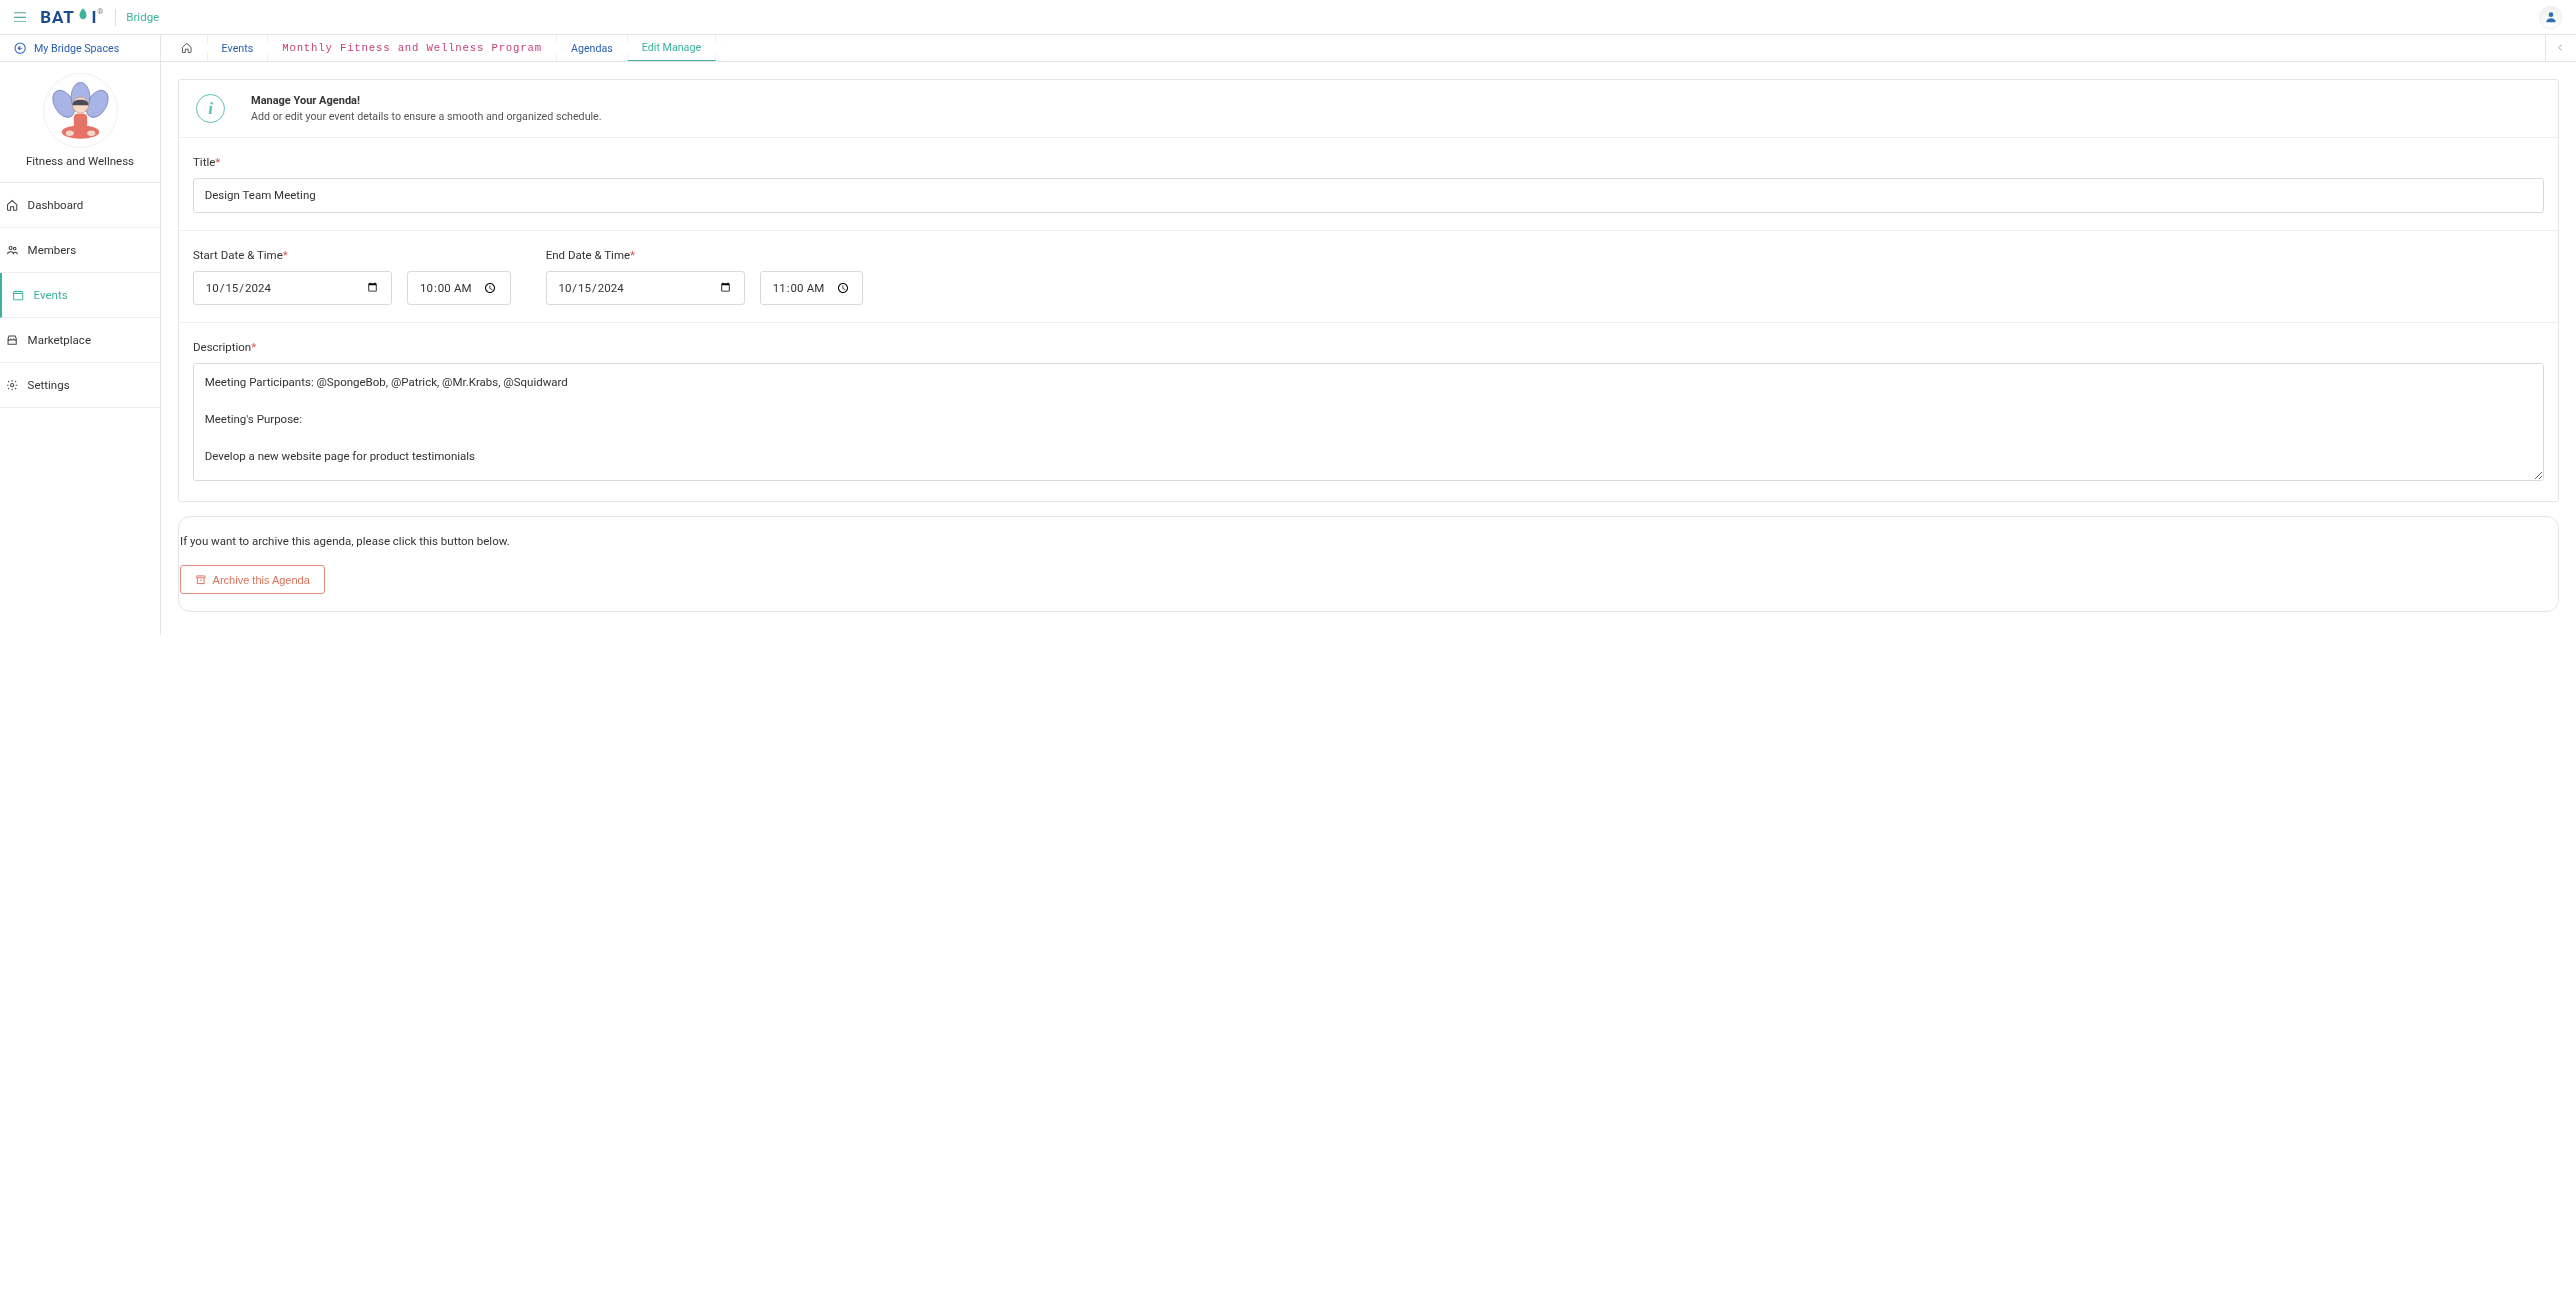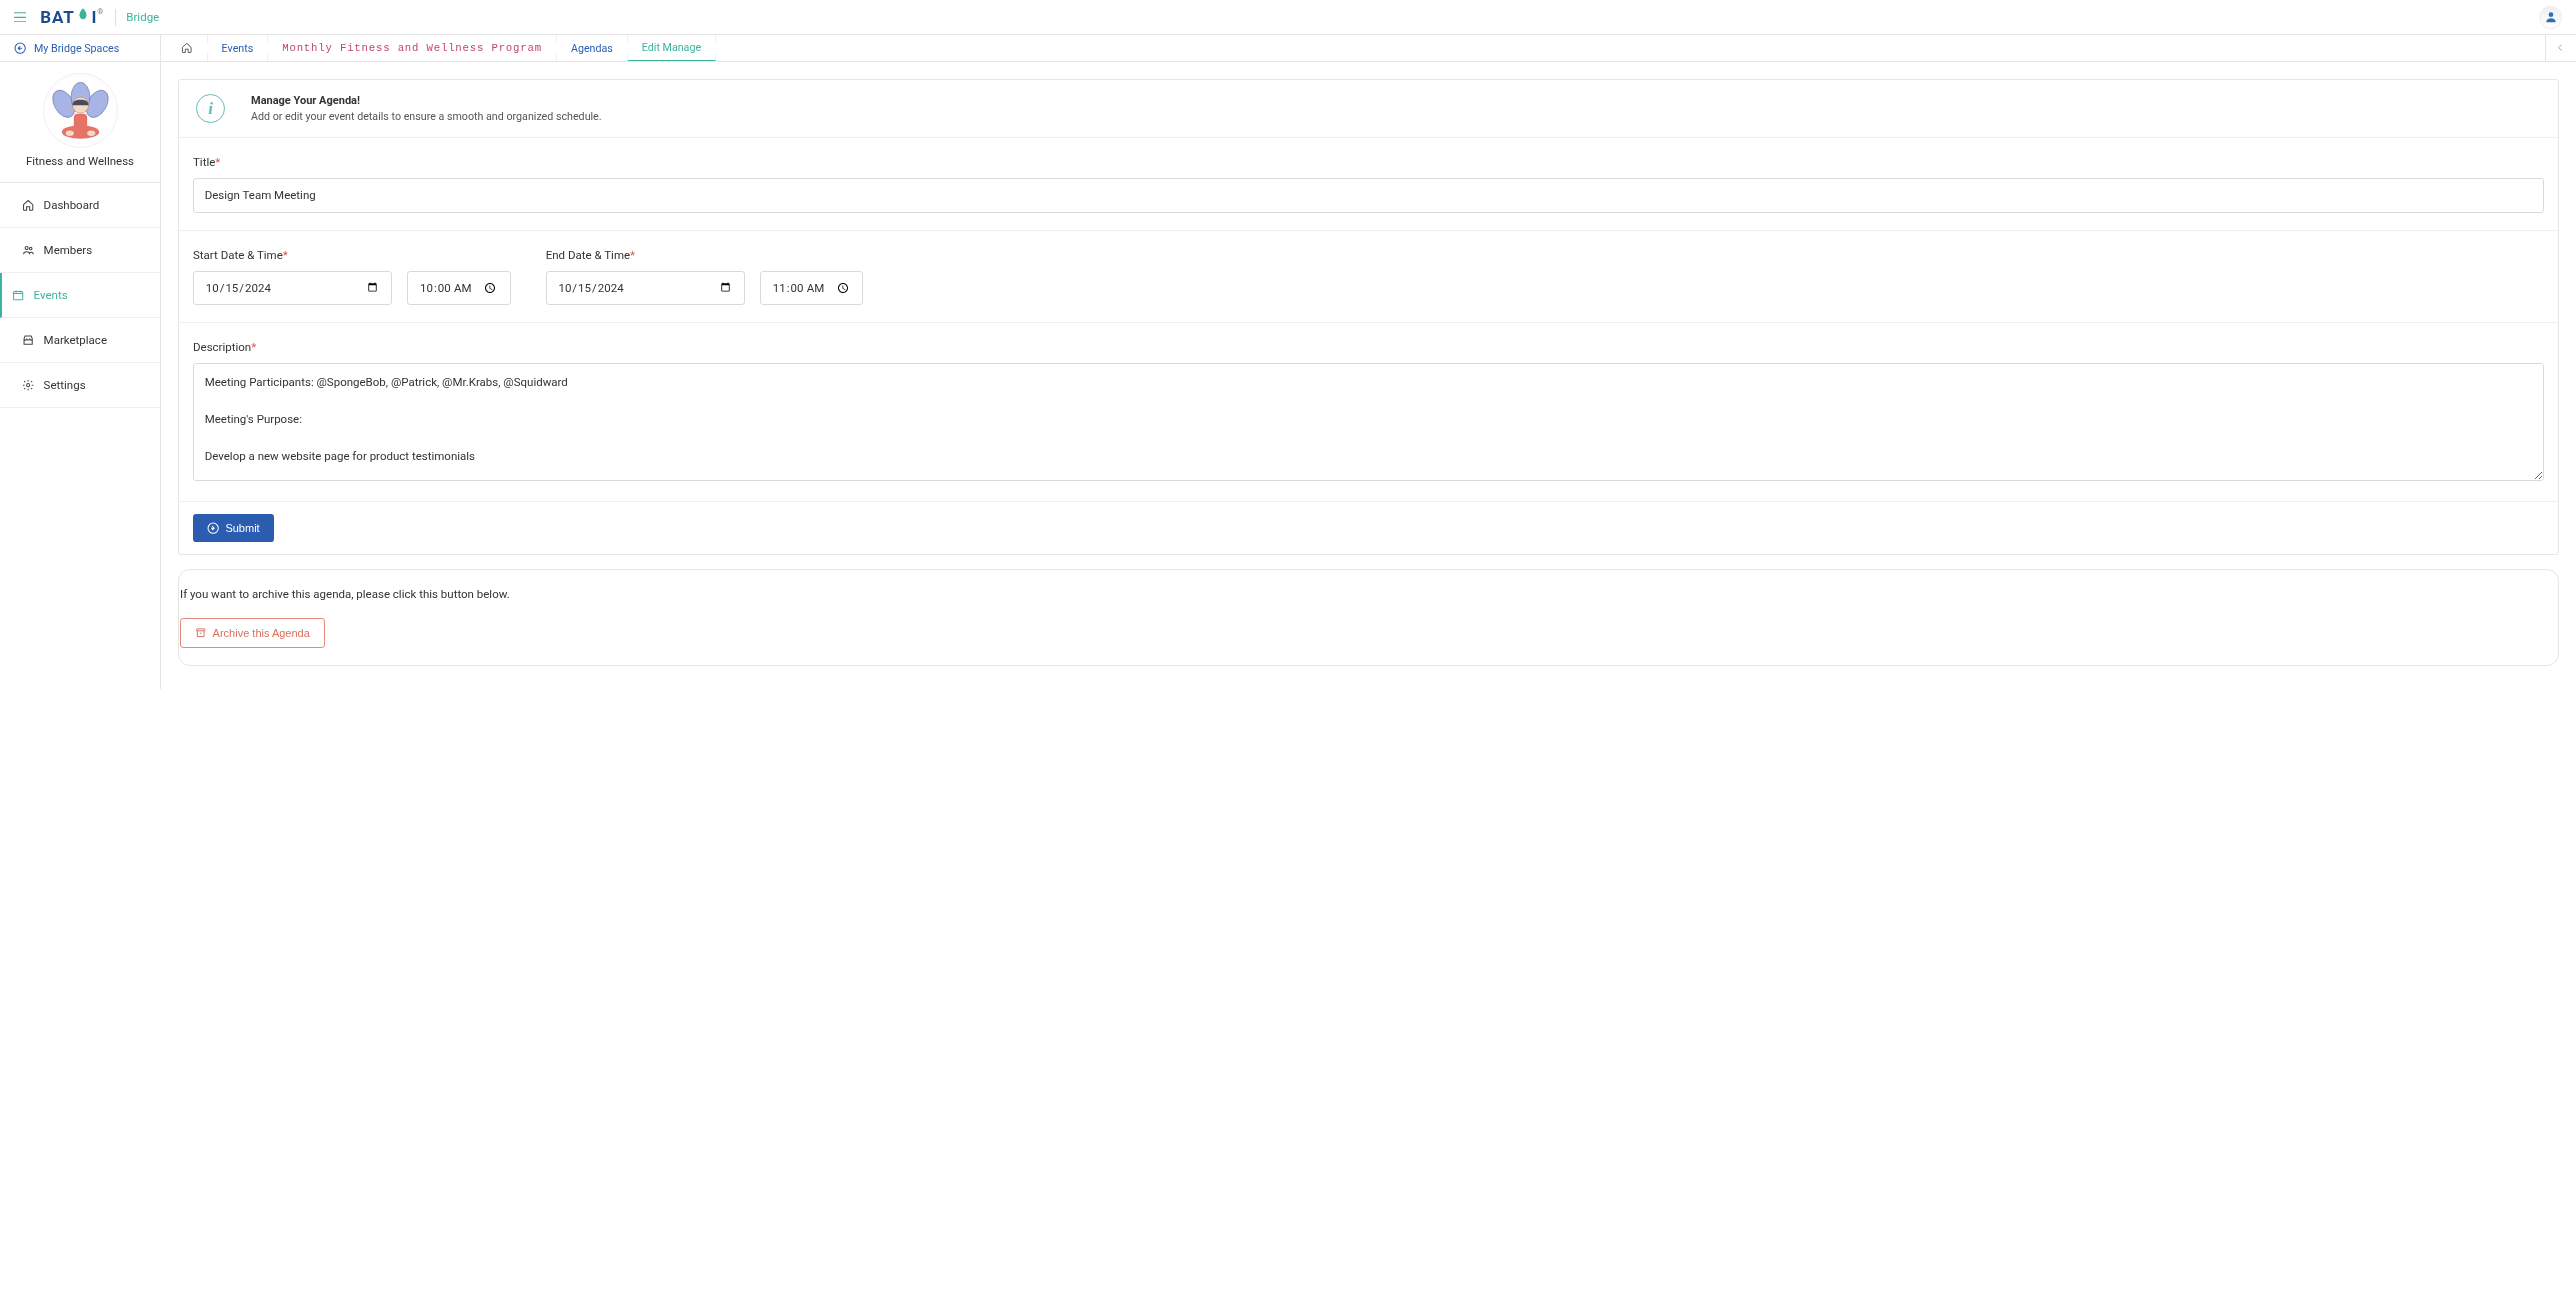--- a/index.html
+++ b/index.html
@@ -34,21 +34,21 @@
   .crumb-item.active { color: #3db39e; border-bottom: 1.5px solid #3db39e; }
   .crumb-item.home { color: #555; }
   .crumb-right { width: 31px; display: flex; align-items: center; justify-content: center; border-left: 0.8px solid #e5e5e5; color: #888; cursor: pointer; }
   
   
   .layout { display: flex; }
   .sidebar { width: 161px; border-right: 0.8px solid #e5e5e5; }
   .space-header { display: flex; flex-direction: column; align-items: center; padding: 10.7px 0 14px; border-bottom: 0.8px solid #e5e5e5; }
   .space-avatar { width: 75px; height: 75px; border-radius: 50%; background: #fefefe; border: 0.8px solid #f0f0f0; display:flex;align-items:center;justify-content:center; }
   .space-title { margin-top: 6.1px; font-size: 11.5px; color: #333; }
-  .nav-item { display: flex; align-items: center; height: 45px; padding-left: 22px; border-bottom: 0.8px solid #eee; color: #333; font-size: 11.5px; cursor: pointer; }
+  .nav-item { display: flex; align-items: center; height: 45px; padding-left: 6px; border-bottom: 0.8px solid #eee; color: #333; font-size: 11.5px; cursor: pointer; }
   .nav-item .nav-icon { width: 17px; color: #444; margin-right: 4.6px; }
   .nav-item.active { color: #3db39e; border-left: 2.3px solid #3db39e; padding-left: 10px; }
   .nav-item.active .nav-icon { color: #3db39e; }
   
   .content { flex: 1; padding: 17px 17px 23px; }
   .card { border: 0.8px solid #e5e5e5; border-radius: 3.1px; margin-bottom: 14px; background: #fff; }
   .info-row { display: flex; align-items: center; padding: 14px 17px; border-bottom: 0.8px solid #eee; }
   .info-icon { width: 29px; height: 29px; border: 1.5px solid #5bc0be; border-radius: 50%; color: #5bc0be; display:flex;align-items:center;justify-content:center; font-family: Georgia, serif; font-style: italic; font-size: 17px; font-weight: 600; margin-right: 26px; }
   .info-text .title { font-weight: 700; font-size: 11px; margin-bottom: 3.1px; }
   .info-text .desc { font-size: 10.7px; color: #555; }
@@ -269,31 +269,20 @@
         </label>
         <textarea class="textarea" style="">Meeting Participants: @SpongeBob, @Patrick, @Mr.Krabs, @Squidward
 
 Meeting's Purpose:
 
 Develop a new website page for product testimonials
 
 Agenda</textarea>
       </div>
 
-      <div class="submit-row">
-        <button class="btn-primary">
-          <span class="icon">
-            <svg width="12.3" height="12.3" viewBox="0 0 24 24" fill="none" stroke="currentColor" stroke-width="2">
-                <circle cx="12" cy="12" r="10"></circle>
-                <path d="M10 8l4 4-4 4M8 12h6"></path>
-              </svg>
-          </span>
-          <span>Submit</span>
-        </button>
-      </div>
     </div>
 
     <div class="archive-card">
       <div class="archive-text">If you want to archive this agenda, please click this button below.</div>
       <button class="btn-outline-danger">
         <span class="icon">
           <svg width="11.5" height="11.5" viewBox="0 0 24 24" fill="none" stroke="currentColor" stroke-width="2">
               <rect x="3" y="4" width="18" height="4" rx="1"></rect>
               <path d="M5 8v12h14V8M10 13h4"></path>
             </svg>

